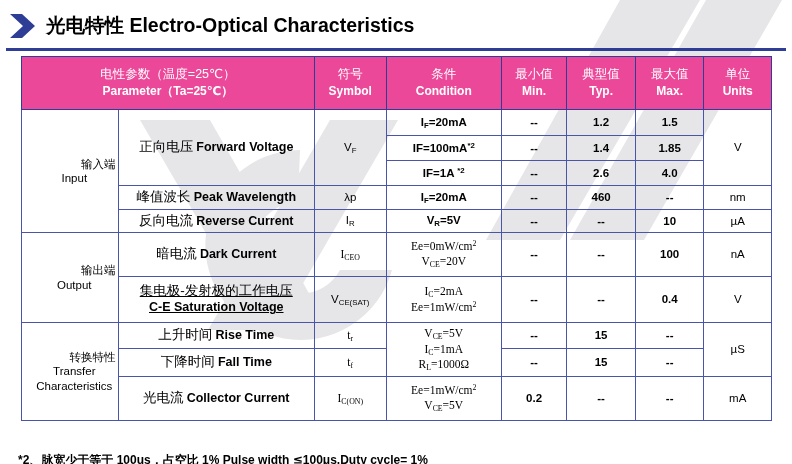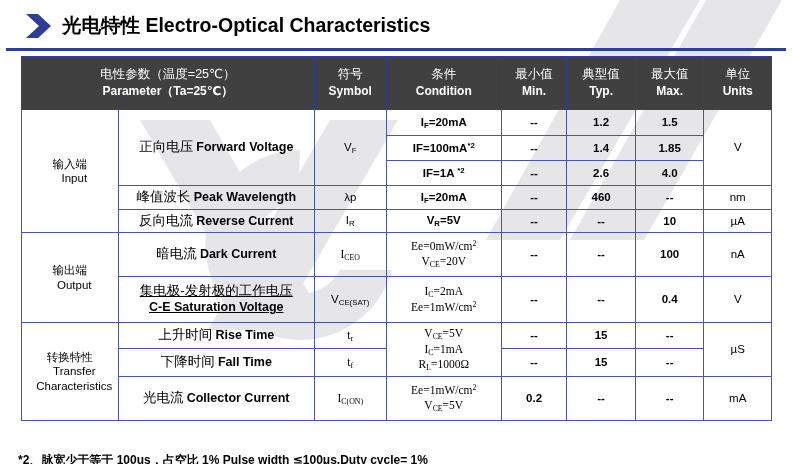--- a/index.html
+++ b/index.html
@@ -27,21 +27,21 @@
 
   
   #title-bar {
     position: absolute;
     left: 0; top: 0;
     width: 792px;
     height: 52px;
     z-index: 2;
     display: flex;
     align-items: center;
-    padding-left: 24px;
+    padding-left: 8px;
     box-sizing: border-box;
   }
   #arrow-icon {
     width: 30px;
     height: 26px;
     flex: 0 0 auto;
     margin-right: 8px;
   }
   #title-text {
     font-size: 19.5px;
@@ -76,21 +76,21 @@
     border: 1px solid #4a54a8;
     padding: 0 2px;
     text-align: center;
     vertical-align: middle;
     font-size: 11.5px;
     line-height: 1.25;
     background: transparent;
   }
   
   #spec-table thead th {
-    background: #404040;
+    background: #ec4899;
     color: #ffffff;
     border-color: #2e3d95;
     font-weight: bold;
     height: 48px;
     padding: 2px 2px;
   }
   .hdr-cn {
     display: block;
     font-size: 12.5px;
     font-weight: normal;
@@ -100,21 +100,21 @@
     display: block;
     font-size: 12px;
     font-weight: bold;
   }
 
   
   .cat-cell {
     font-size: 13px;
     line-height: 1.45;
   }
-  .cat-cell .cn { display: block; }
+  .cat-cell .cn { display: block; text-align: right; }
   .cat-cell .en { display: block; margin-left: 9px; }
 
   .param-cell {
     text-align: left;
     padding-left: 10px;
     font-size: 13px;
     line-height: 1.4;
     margin-left: 39px;
   }
   .param-cell .cn { font-size: 13.5px; }

